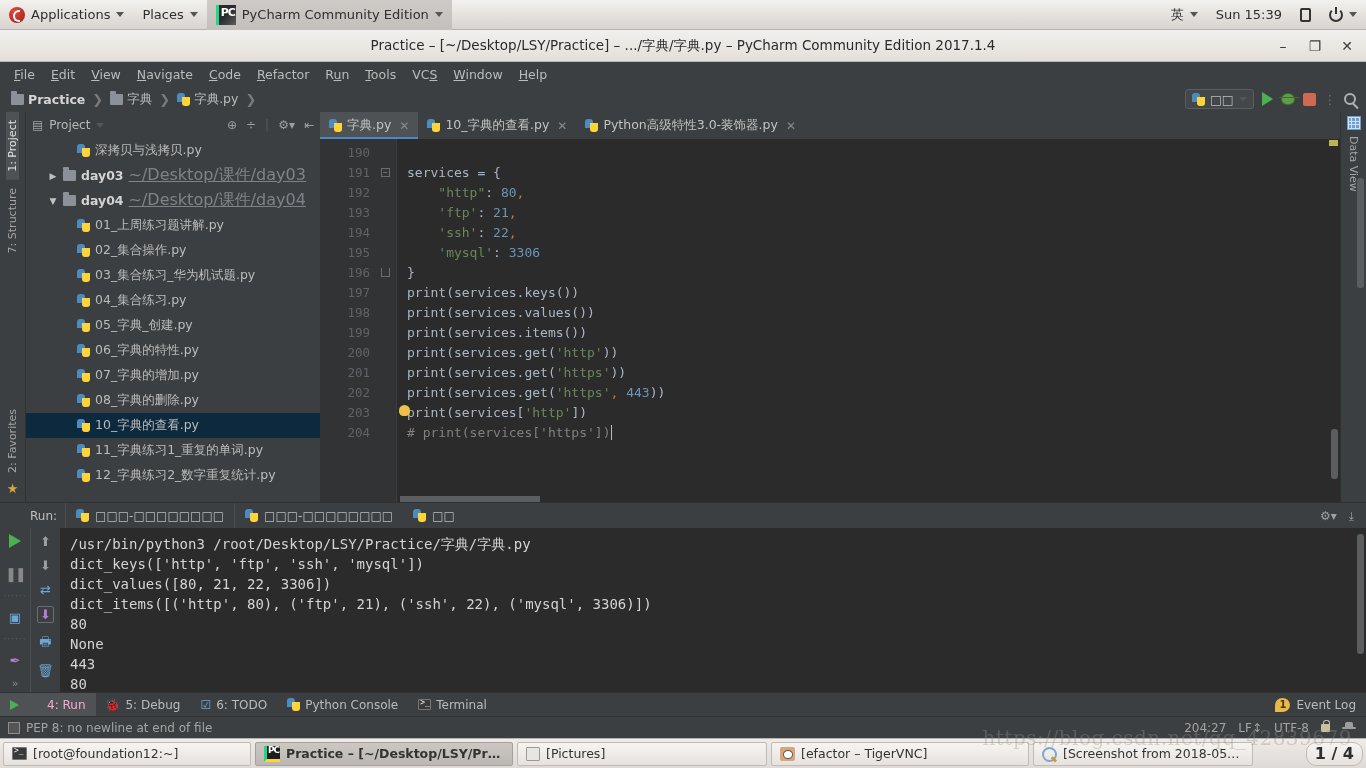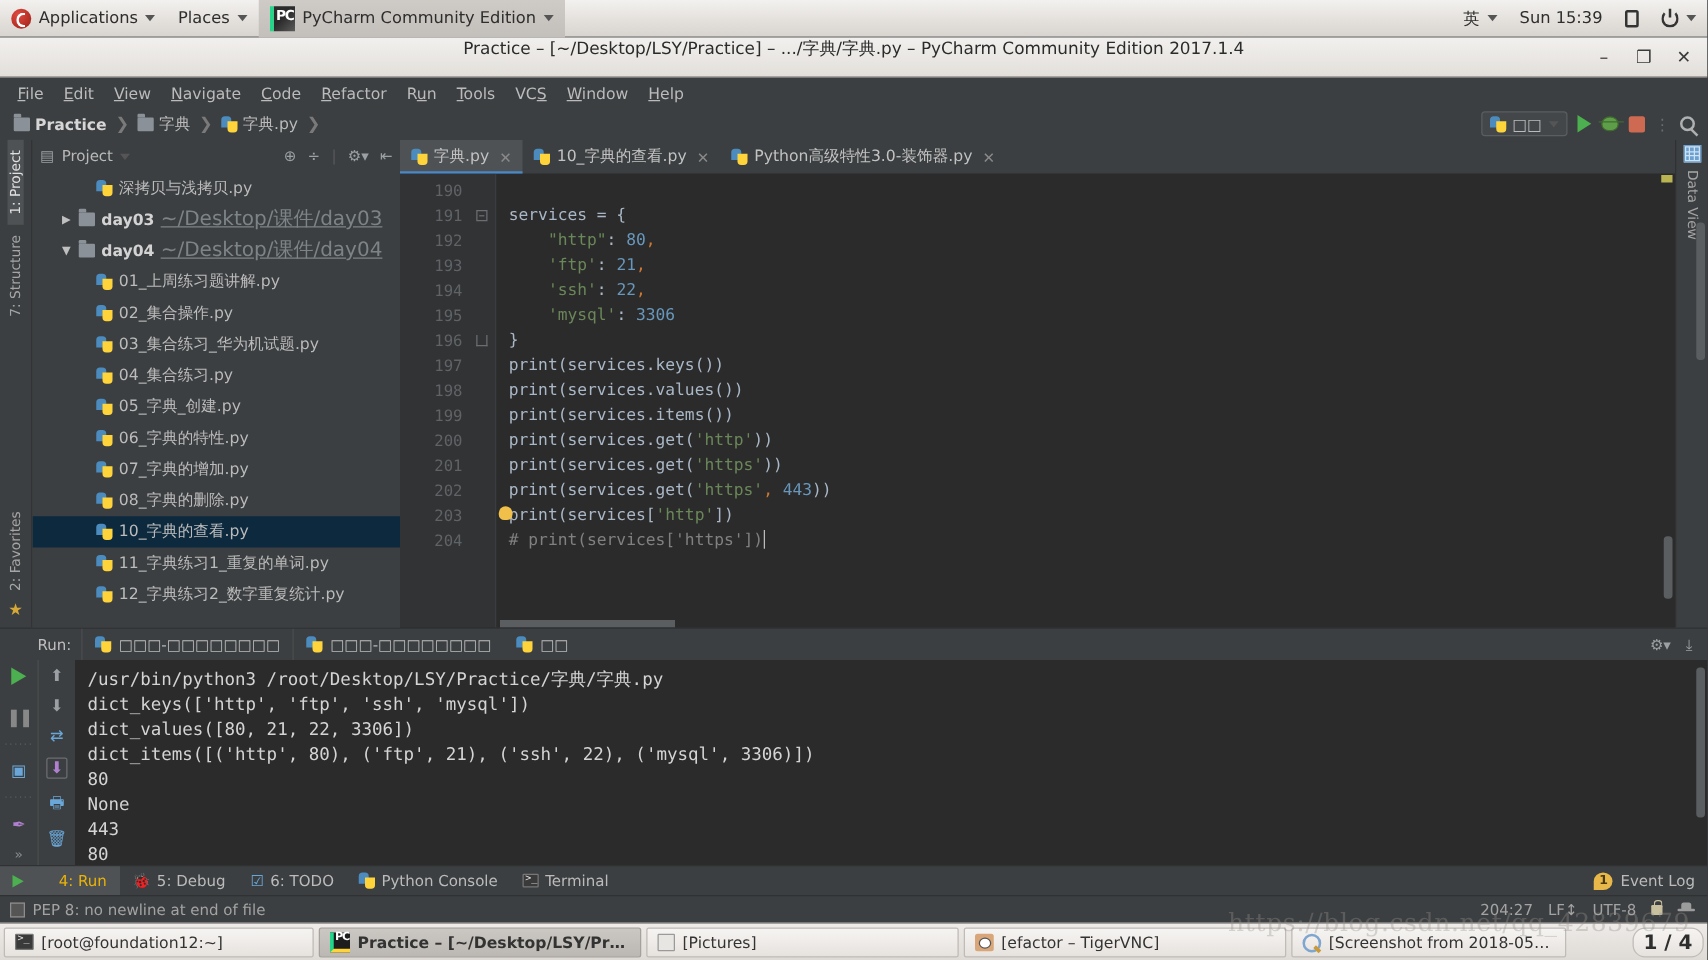--- a/index.html
+++ b/index.html
@@ -40,21 +40,21 @@
   .net-glyph{display:inline-block;width:11px;height:14px;border:2px solid #333;border-radius:2px;}
 
   
   #pycharm {
     position: absolute; top: 30px; left: 0; width: 1366px; height: 708px;
     background: #3c3f41; display: flex; flex-direction: column;
   }
   #titlebar {
     height: 32px; background: linear-gradient(to bottom,#f2f0ee,#e2dfdb);
     border-bottom: 1px solid #bdb8b3;
-    display: flex; align-items: flex-start; justify-content: center;
+    display: flex; align-items: center; justify-content: center;
     position: relative; color: #2b2b2b; font-size: 13.5px;
   }
   #win-buttons { position: absolute; right: 4px; top: 0; height: 32px; display: flex; align-items: center; gap: 2px; }
   .winbtn { width: 30px; height: 28px; display: flex; align-items: center; justify-content: center;
             font-size: 14px; color: #3a3a3a; }
 
   
   #menubar { height: 24px; background: #3c3f41; display: flex; align-items: center; padding-left: 6px;
              font-size: 12.5px; color: #bbbbbb; }
   .menu-item { padding: 2px 8px; white-space: nowrap; }
@@ -156,21 +156,21 @@
   #console { flex: 1; background: #2b2b2b; color: #d4d4d4; position:relative;
              font-family: "DejaVu Sans Mono","Liberation Mono",monospace; font-size: 14px;
              padding: 6px 0 0 10px; overflow: hidden; }
   .con-line { height: 20px; line-height: 20px; white-space: pre; }
   #con-scroll { position:absolute; right:2px; top:6px; width:7px; height:120px; background:#5a5e60;border-radius:3px;}
 
   
   #tw-bar { height: 24px; background: #3c3f41; display: flex; align-items: center;
             font-size: 12px; color: #bbbbbb; border-top:1px solid #2f3133;}
   .tw-item { display: flex; align-items: center; gap: 5px; padding: 0 10px; height: 24px; }
-  .tw-item.sel { background: #4e5254; color: #eab308; gap: 28px; }
+  .tw-item.sel { background: #4e5254; color: #f9a8d4; gap: 28px; }
   #tw-right { margin-left: auto; display: flex; align-items: center; gap: 6px; padding-right: 10px; }
   .evt-badge { width: 15px; height: 14px; border-radius: 50% 50% 50% 0; background:#e8b84b; color:#4a3a10;
                font-size: 10px; display:flex;align-items:center;justify-content:center;font-weight:bold;}
 
   
   #statusbar { height: 22px; background: #3c3f41; display: flex; align-items: center;
                font-size: 12px; color: #a3a3a3; padding-left: 8px; border-top:1px solid #2f3133;}
   .sb-sq { width: 12px; height: 12px; border: 1px solid #8d8d8d; background:#555; margin-right:6px;}
   #sb-right { margin-left: auto; display: flex; align-items: center; gap: 12px; padding-right: 10px; }
   .lock-ico{width:9px;height:8px;background:#c9c0a0;border-radius:1px;position:relative;display:inline-block;}

